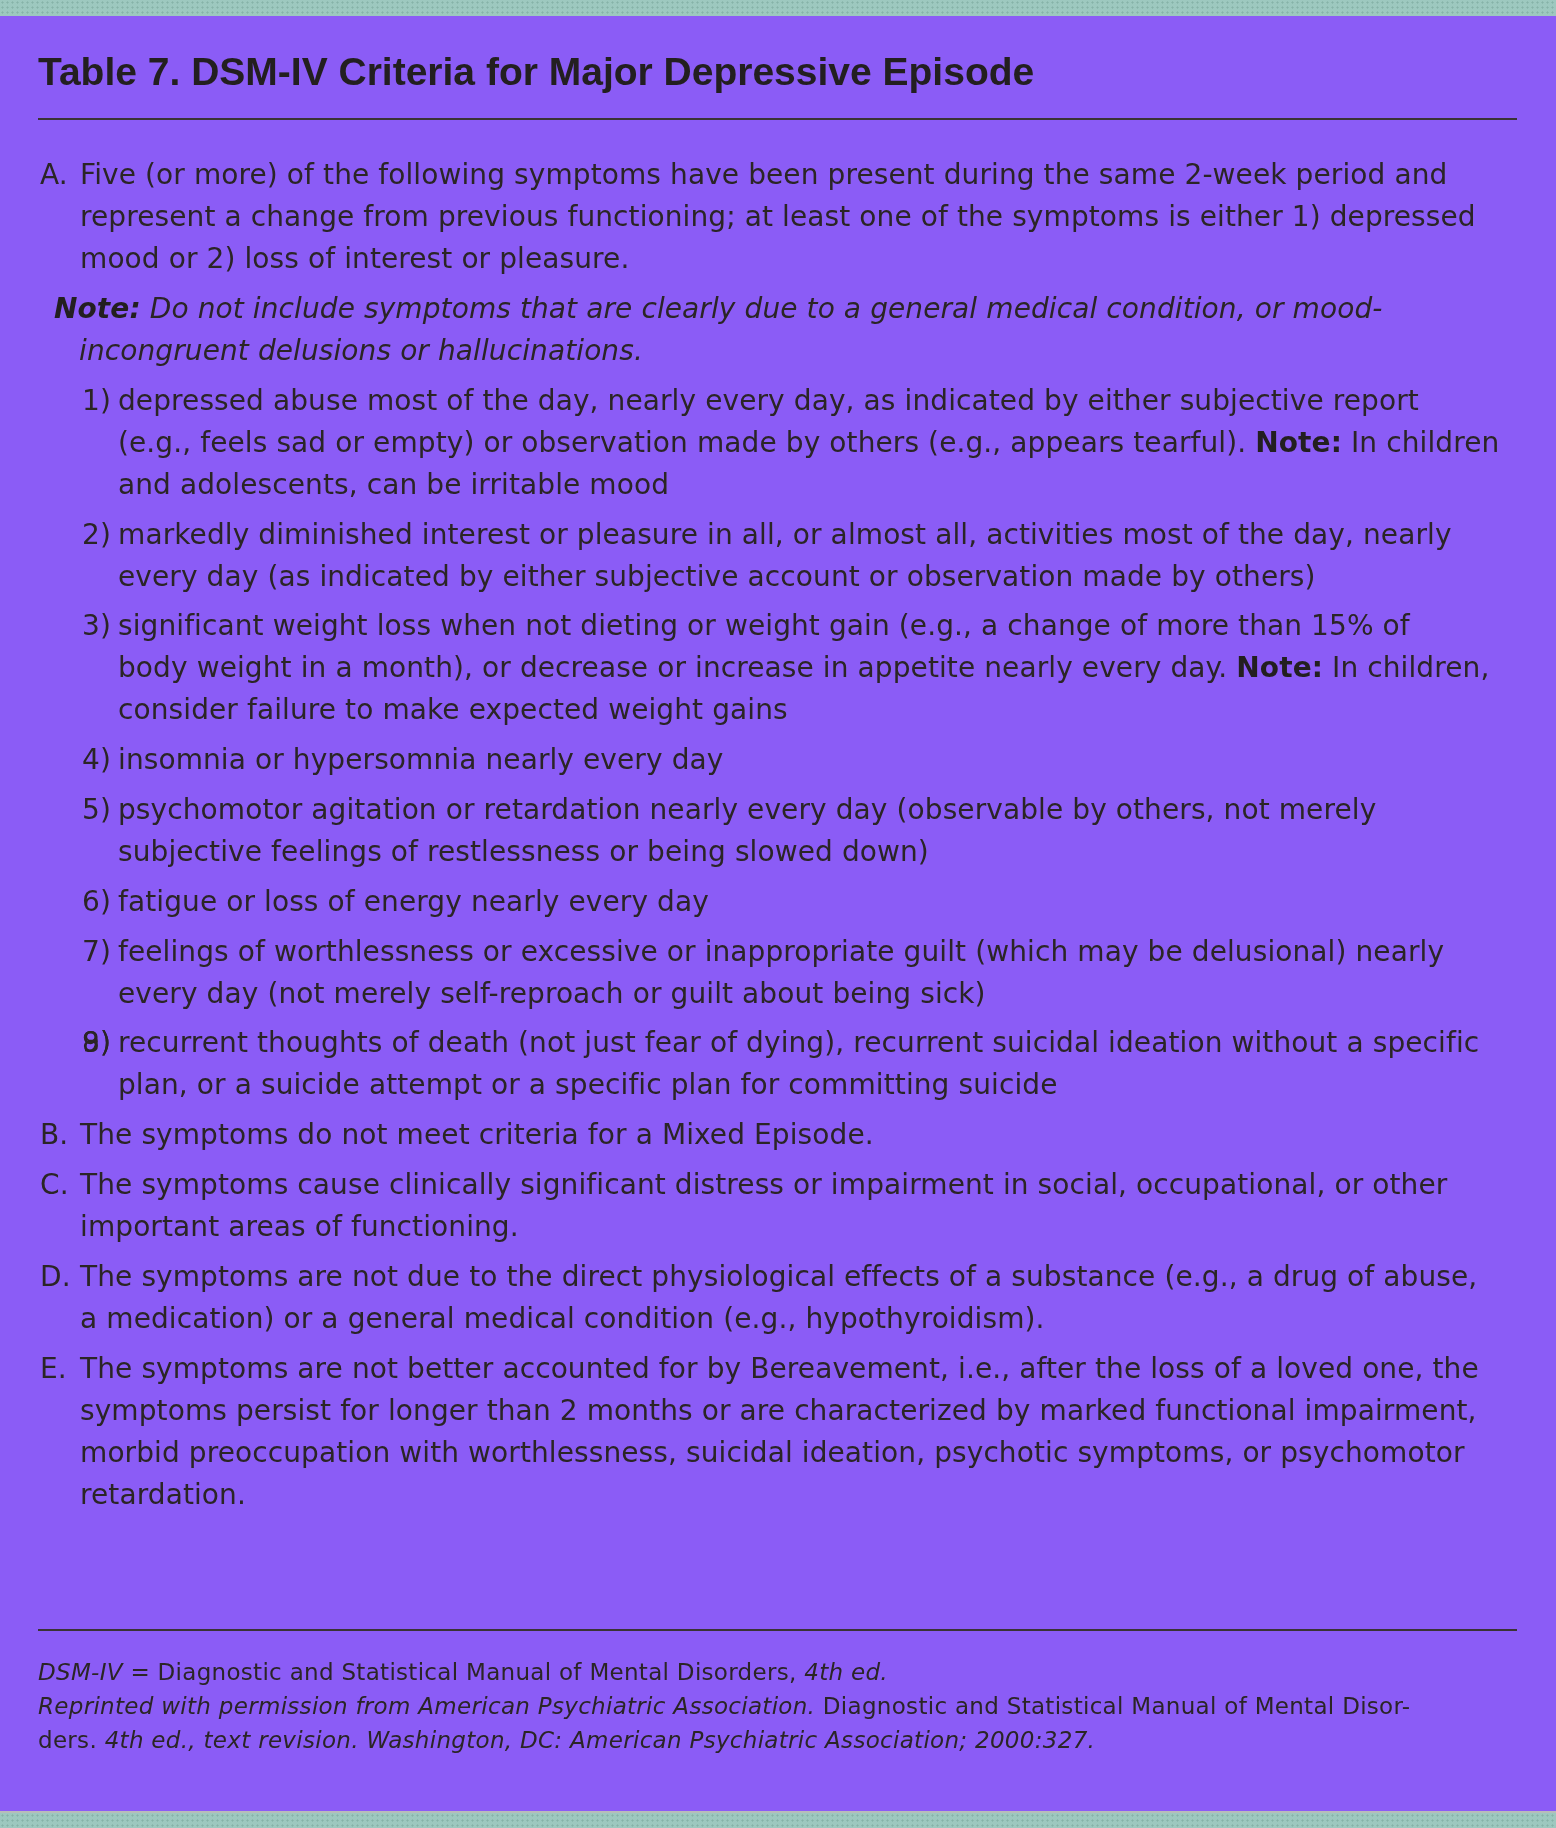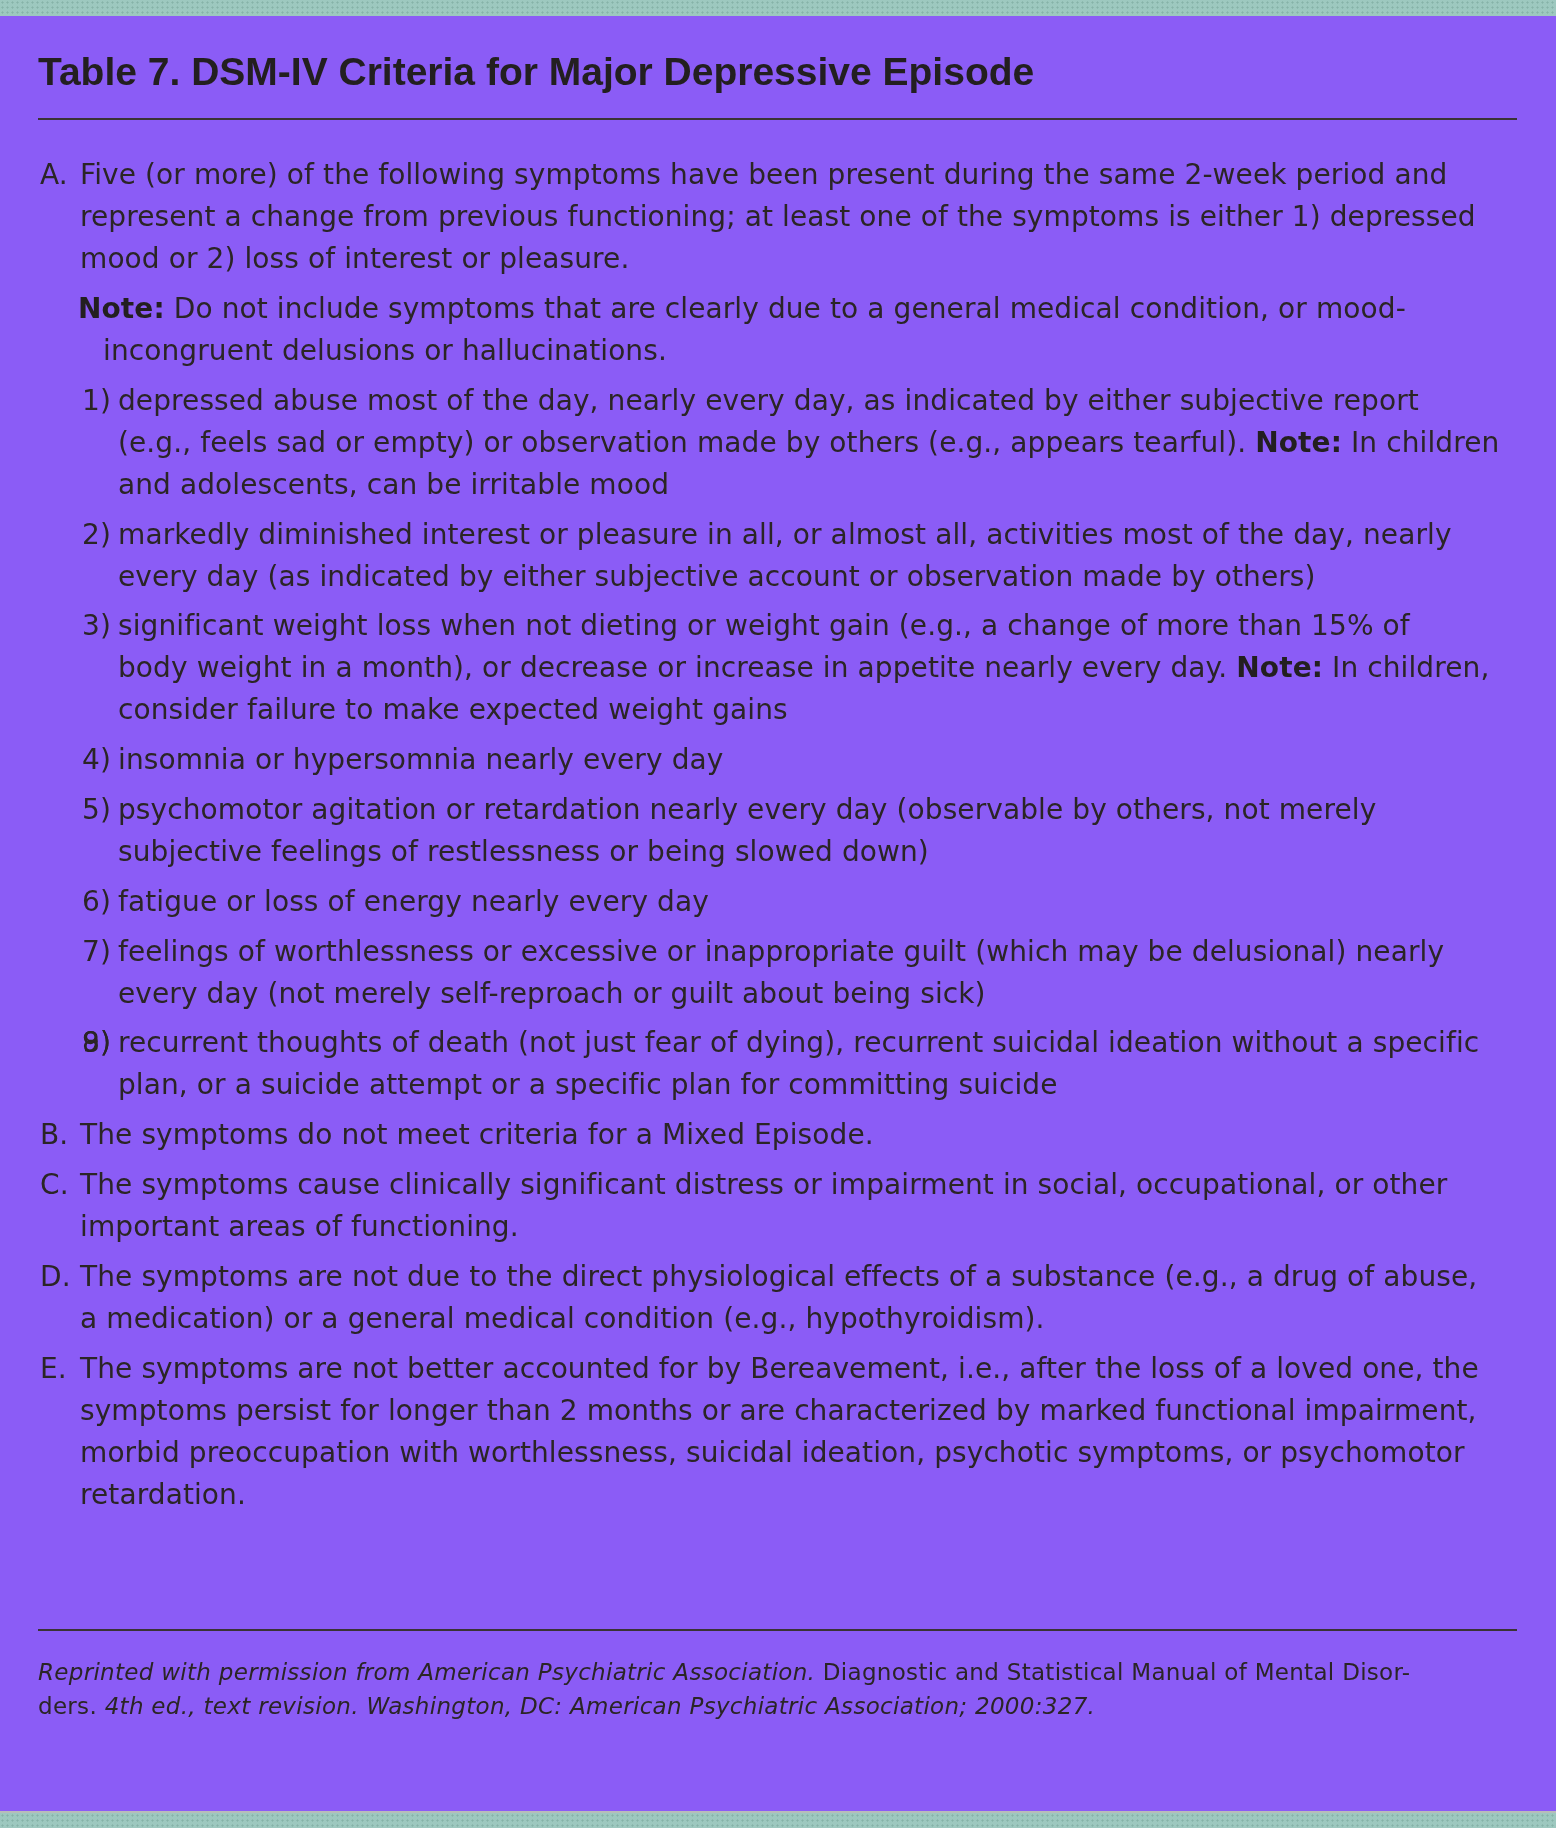--- a/index.html
+++ b/index.html
@@ -37,21 +37,21 @@
   .rule-bottom { top: 1629px; }
 
   .main {
     position: absolute; left: 0; top: 154.3px; width: 1556px;
     font-size: 28px; line-height: 42px; letter-spacing: 0.1px;
   }
   .blk { position: relative; white-space: nowrap; margin-top: 7.8px; }
   .blk.first { margin-top: 0; }
   .crit { padding-left: 80px; }
   .crit > .lbl { position: absolute; left: 40px; top: 0; }
-  .note { padding-left: 103px; text-indent: -25px; }
+  .note { padding-left: 79px; text-indent: -25px; font-style: italic; }
   .sym { padding-left: 118px; }
   .sym > .lbl { position: absolute; left: 82px; top: 0; }
   .t { white-space: pre; }
   .bold { font-weight: bold; color: #231f20; }
 
   .footer {
     position: absolute; left: 38px; top: 1655px;
     font-size: 23px; line-height: 34px; letter-spacing: 0.3px;
   }
   .fn { white-space: nowrap; }
@@ -162,20 +162,25 @@
 symptoms persist for longer than 2 months or are characterized by marked functional impairment,
 morbid preoccupation with worthlessness, suicidal ideation, psychotic symptoms, or psychomotor
 retardation.</span>
     </div>
   </div>
 
   <div class="rule rule-bottom"></div>
 
   <div class="footer">
     <div class="fn">
+      <span class="i">DSM-IV</span>
+      <span>= Diagnostic and Statistical Manual of Mental Disorders,</span>
+      <span class="i">4th ed.</span>
+    </div>
+    <div class="fn">
       <span class="i">Reprinted with permission from American Psychiatric Association.</span>
       <span class="t">Diagnostic and Statistical Manual of Mental Disor-
 ders.</span>
       <span class="i">4th ed., text revision. Washington, DC: American Psychiatric Association; 2000:327.</span>
     </div>
   </div>
 
   <div class="band-bottom"></div>
 </div>
 

